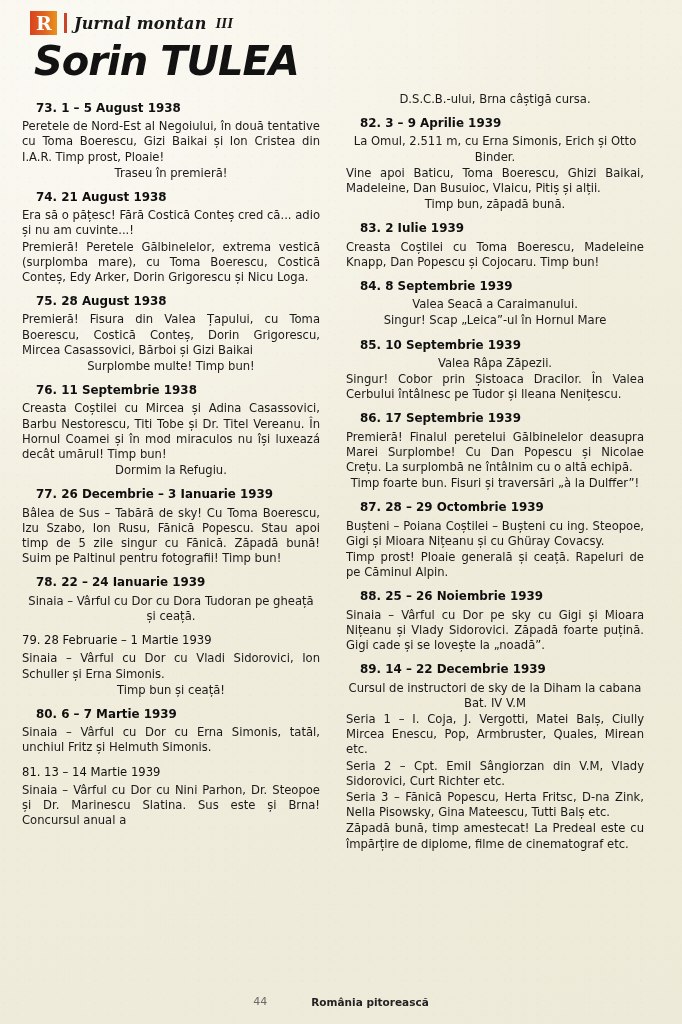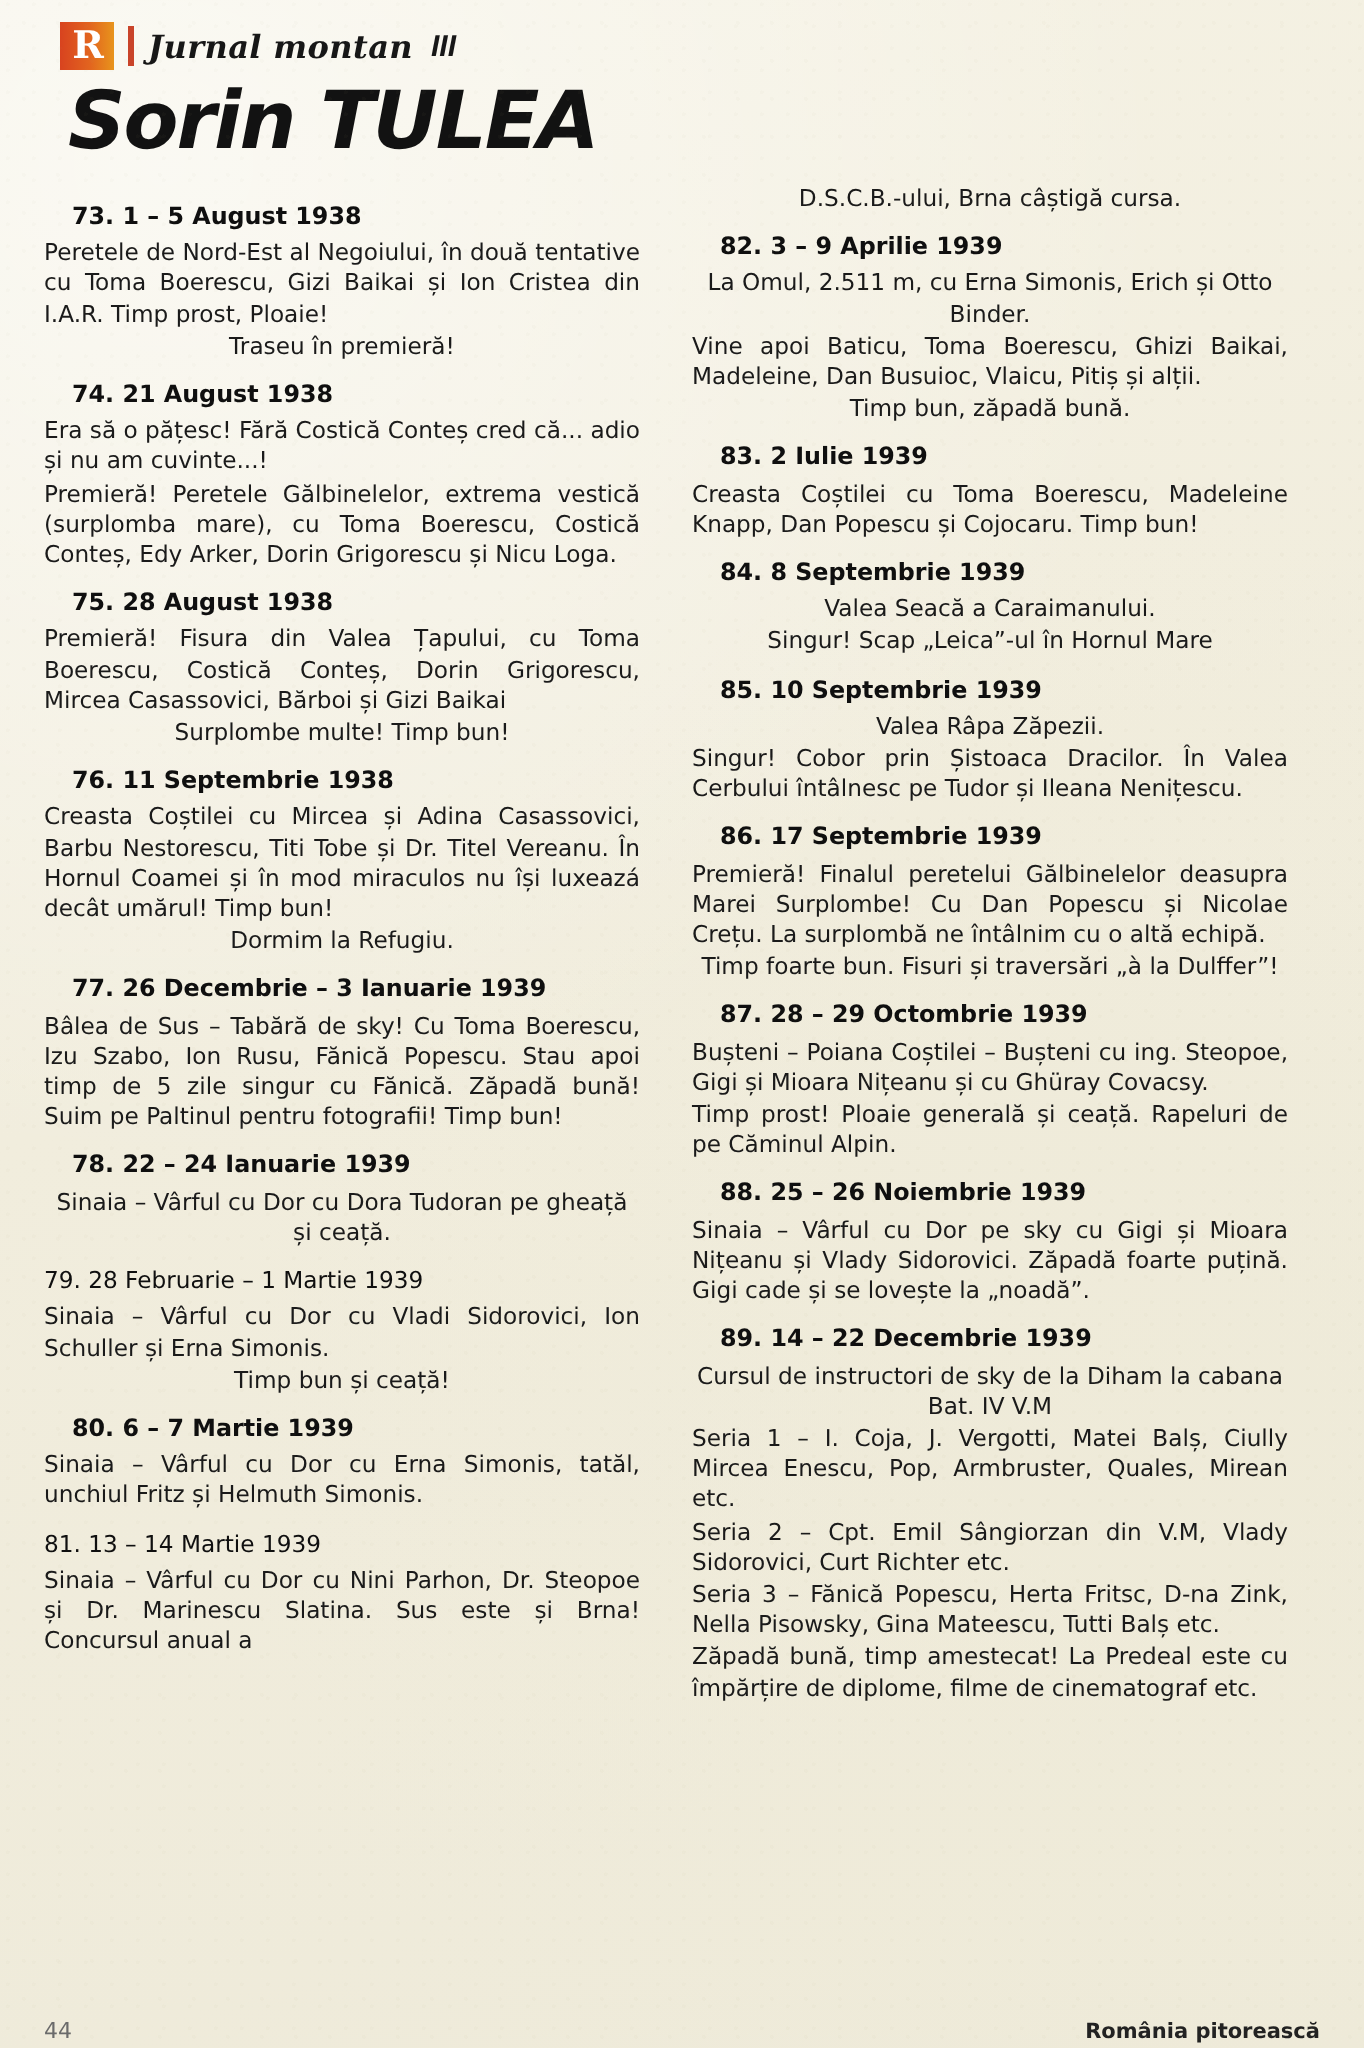--- a/index.html
+++ b/index.html
@@ -52,21 +52,21 @@
   }
   .masthead-title {
     font-family: "DejaVu Serif", serif;
     font-style: italic;
     font-weight: bold;
     font-size: 16px;
     color: #171717;
     letter-spacing: 0.2px;
   }
   .masthead-num {
-    font-family: Liberation Sans, sans-serif;
+    font-family: Liberation Serif, serif;
     font-weight: bold;
     font-style: italic;
     font-size: 15px;
     color: #171717;
     margin-left: 2px;
   }
   .author {
     margin: 2px 0 0 12px;
     font-family: "DejaVu Sans", sans-serif;
     font-weight: bold;
@@ -110,23 +110,23 @@
     color: #1a1a1a;
     hyphens: auto;
   }
   .entry p.nojust {
     text-align: center;
   }
   .footer {
     position: absolute;
     left: 22px;
     right: 22px;
-    bottom: 2px;
+    bottom: 16px;
     display: flex;
-    justify-content: space-between;
+    justify-content: center;
     align-items: flex-end;
     font-size: 10.5px;
     color: #3a3a3a;
   }
   .footer .pageno {
     color: #6b6b6b;
     font-size: 11px;
   }
   .footer .pub {
     font-weight: bold;

